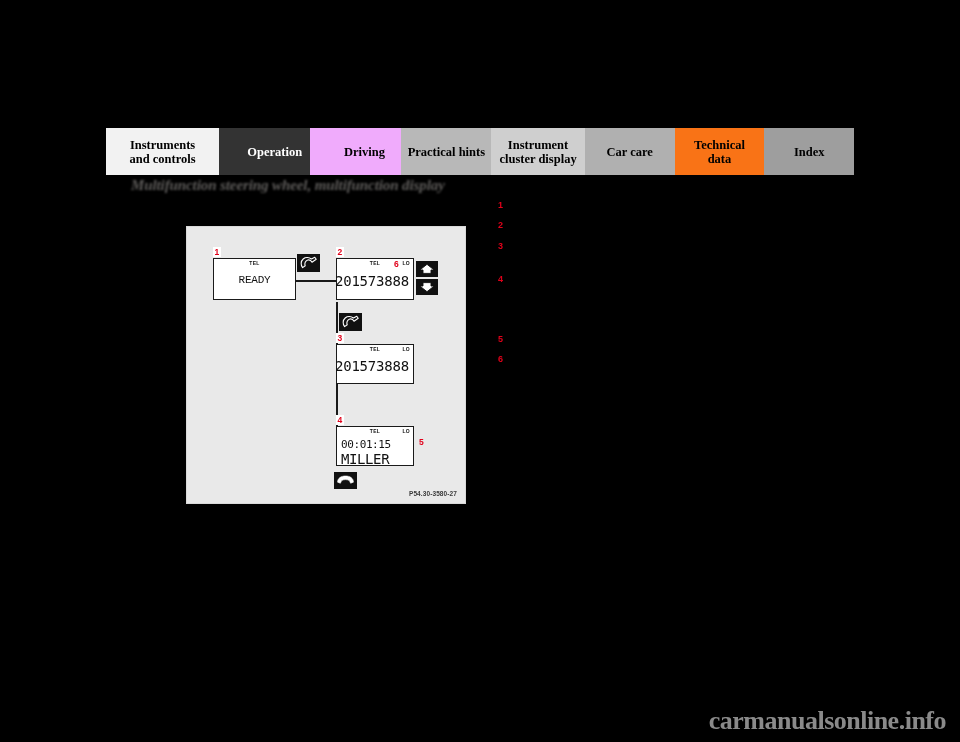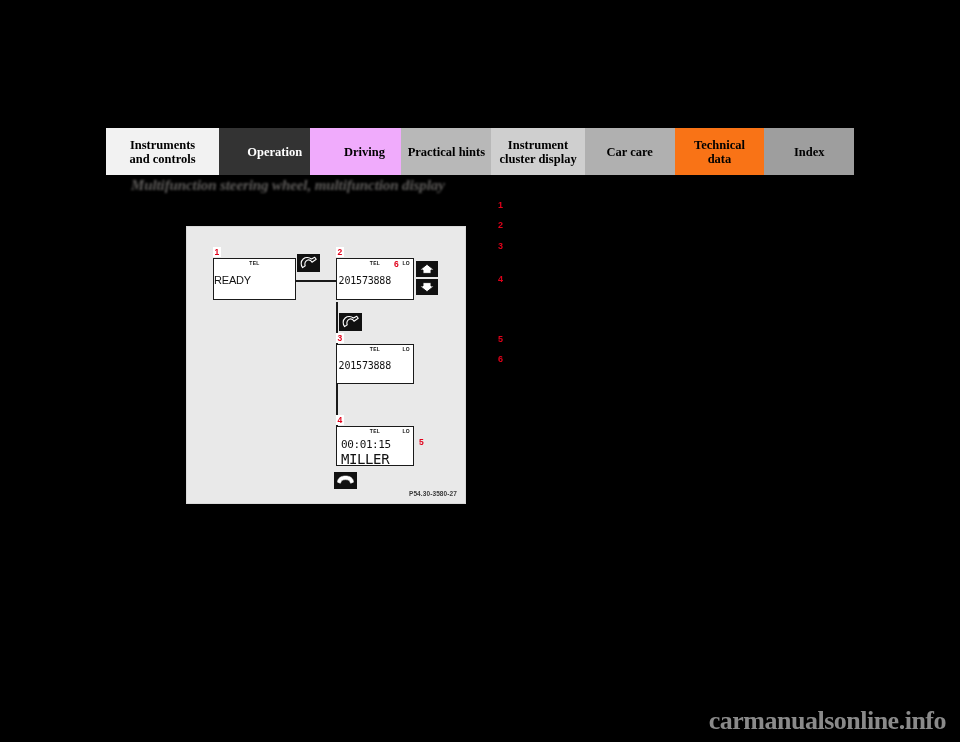--- a/index.html
+++ b/index.html
@@ -124,32 +124,33 @@
     font-weight: bold;
     font-size: 5px;
     letter-spacing: 0.3px;
     color: #111;
   }
   .lcd .body-center {
     position: absolute;
     left: 0; right: 0;
     top: 50%;
     transform: translateY(-45%);
-    font-family: Liberation Sans, sans-serif;
+    text-align: center;
+    font-family: Liberation Mono, monospace;
     font-size: 11px;
     color: #111;
     letter-spacing: -0.2px;
   }
   .lcd .body-right {
     position: absolute;
-    right: 22px;
+    right: 4px;
     top: 50%;
     transform: translateY(-35%);
     font-family: "DejaVu Sans Mono", monospace;
-    font-size: 10px;
+    font-size: 14px;
     color: #111;
     letter-spacing: -0.2px;
   }
   .lcd .line1 {
     position: absolute;
     left: 4px;
     top: 11px;
     font-family: "DejaVu Sans Mono", monospace;
     font-size: 11px;
     color: #111;

